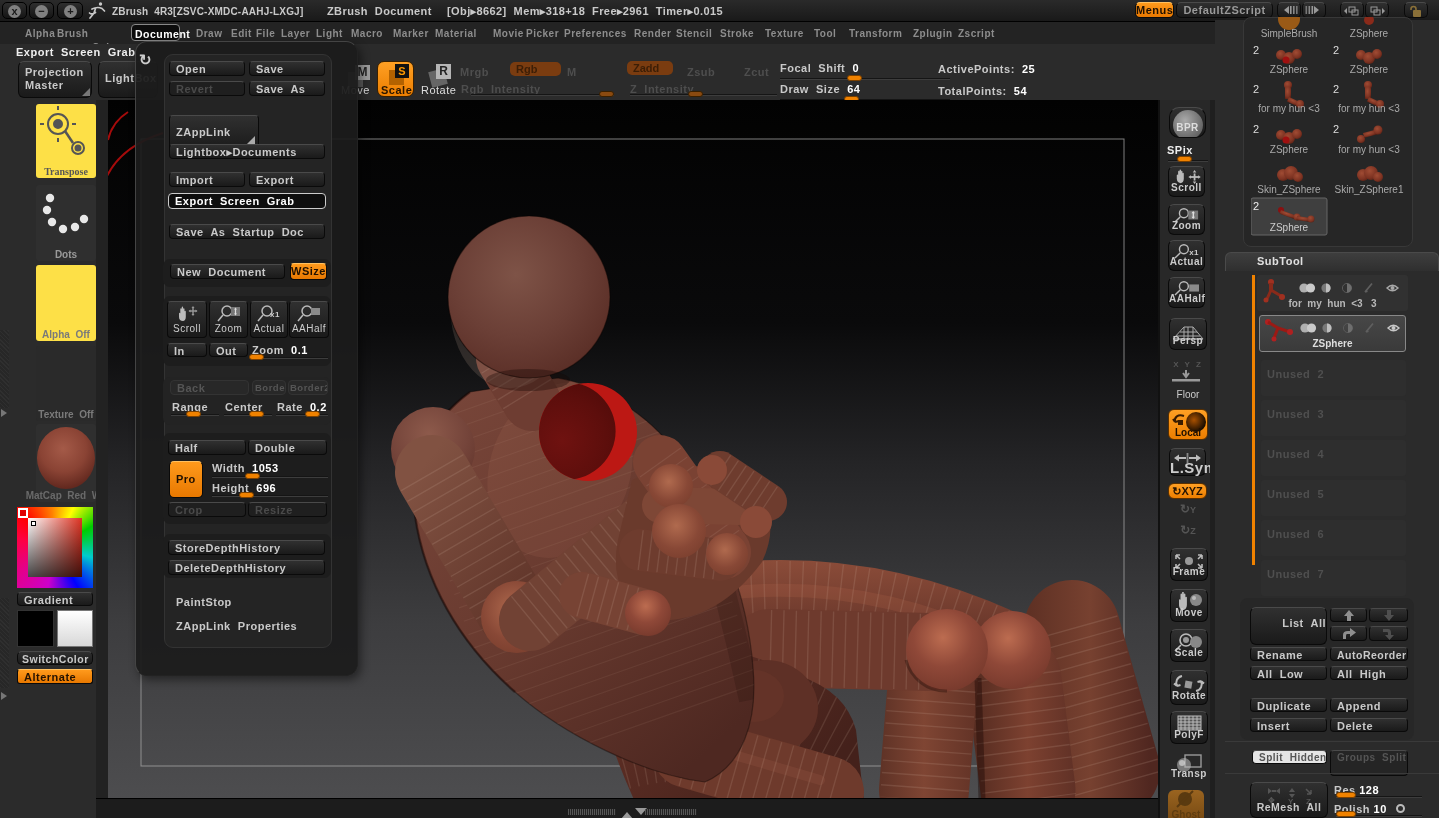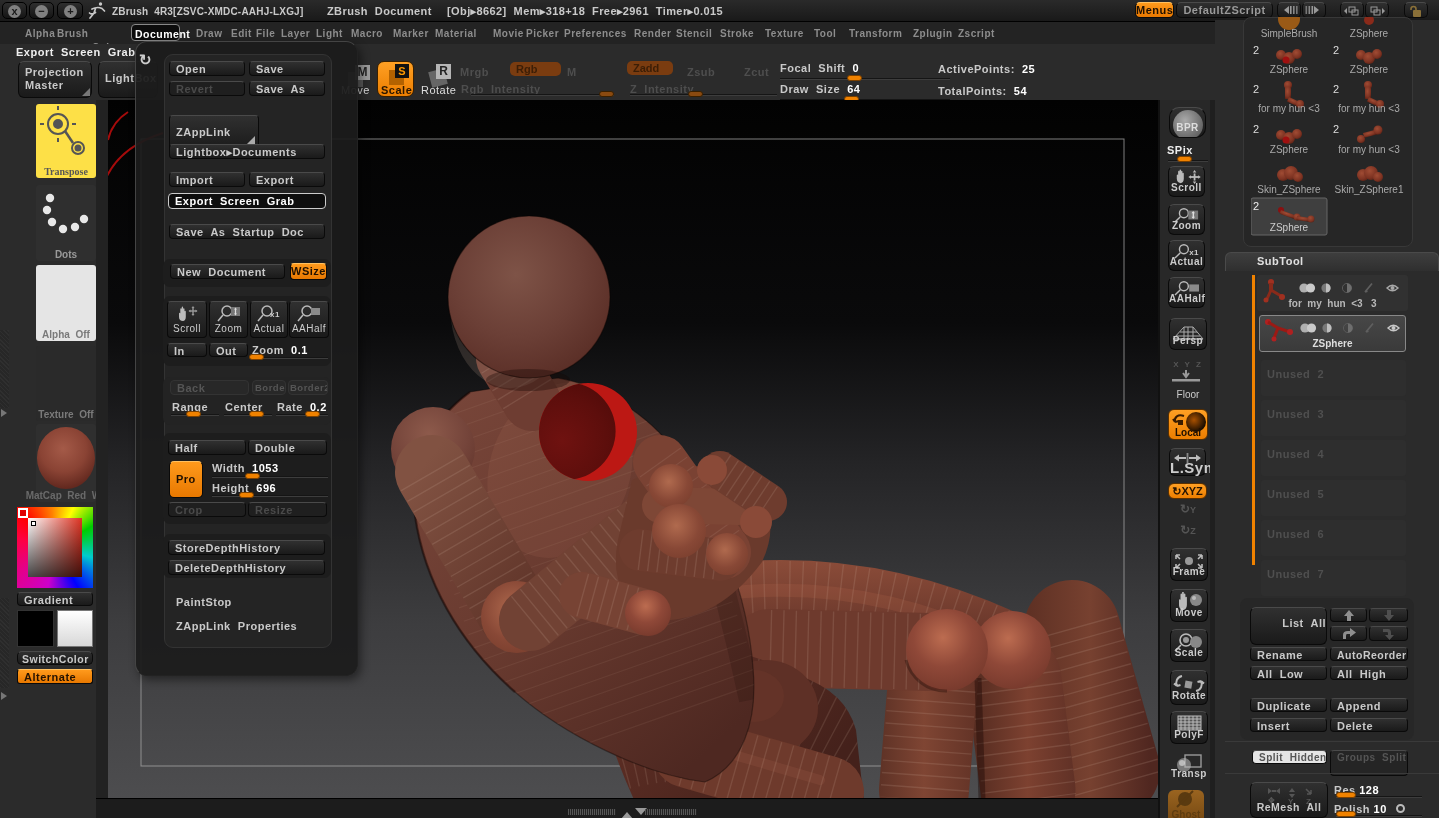--- a/index.html
+++ b/index.html
@@ -164,21 +164,21 @@
           <circle cx="14" cy="13" r="4.2"></circle>
           <circle cx="11" cy="25" r="4.2"></circle>
           <circle cx="16" cy="37" r="4.2"></circle>
           <circle cx="27" cy="44" r="4.2"></circle>
           <circle cx="39" cy="42" r="4.2"></circle>
           <circle cx="48" cy="34" r="4.2"></circle>
         </g>
       </svg>
     <div class="abs" style="left:0;bottom:1px;width:100%;text-align:center;font-size:10px;color:#9a9a9a;font-weight:bold;">Dots</div>
   </div>
-  <div class="abs" style="left:36px;top:165px;width:60px;height:76px;background:#e5e5e5;border-radius:3px;">
+  <div class="abs" style="left:36px;top:165px;width:60px;height:76px;background:#fde047;border-radius:3px;">
     <div class="abs" style="left:0;bottom:1px;width:100%;text-align:center;font-size:10px;color:#7a7a7a;font-weight:bold;">Alpha&nbsp; Off</div>
   </div>
   <div class="abs" style="left:36px;top:246px;width:60px;height:75px;background:#2a2a2a;border-radius:3px;">
     <div class="abs" style="left:0;bottom:1px;width:100%;text-align:center;font-size:10px;color:#7a7a7a;font-weight:bold;">Texture&nbsp; Off</div>
   </div>
   <div class="abs" style="left:36px;top:324px;width:60px;height:78px;background:#2f2f2f;border-radius:3px;">
     <div class="abs" style="left:1px;top:3px;width:58px;height:62px;border-radius:50%;background:radial-gradient(circle at 45% 35%,#a45a48,#8a4334 45%,#652a20 75%,#491b13);"></div>
     <div class="abs" style="left:-18px;bottom:1px;width:96px;text-align:center;font-size:10px;color:#6a6a6a;font-weight:bold;white-space:nowrap;">MatCap&nbsp; Red&nbsp; Wa</div>
   </div>
 

